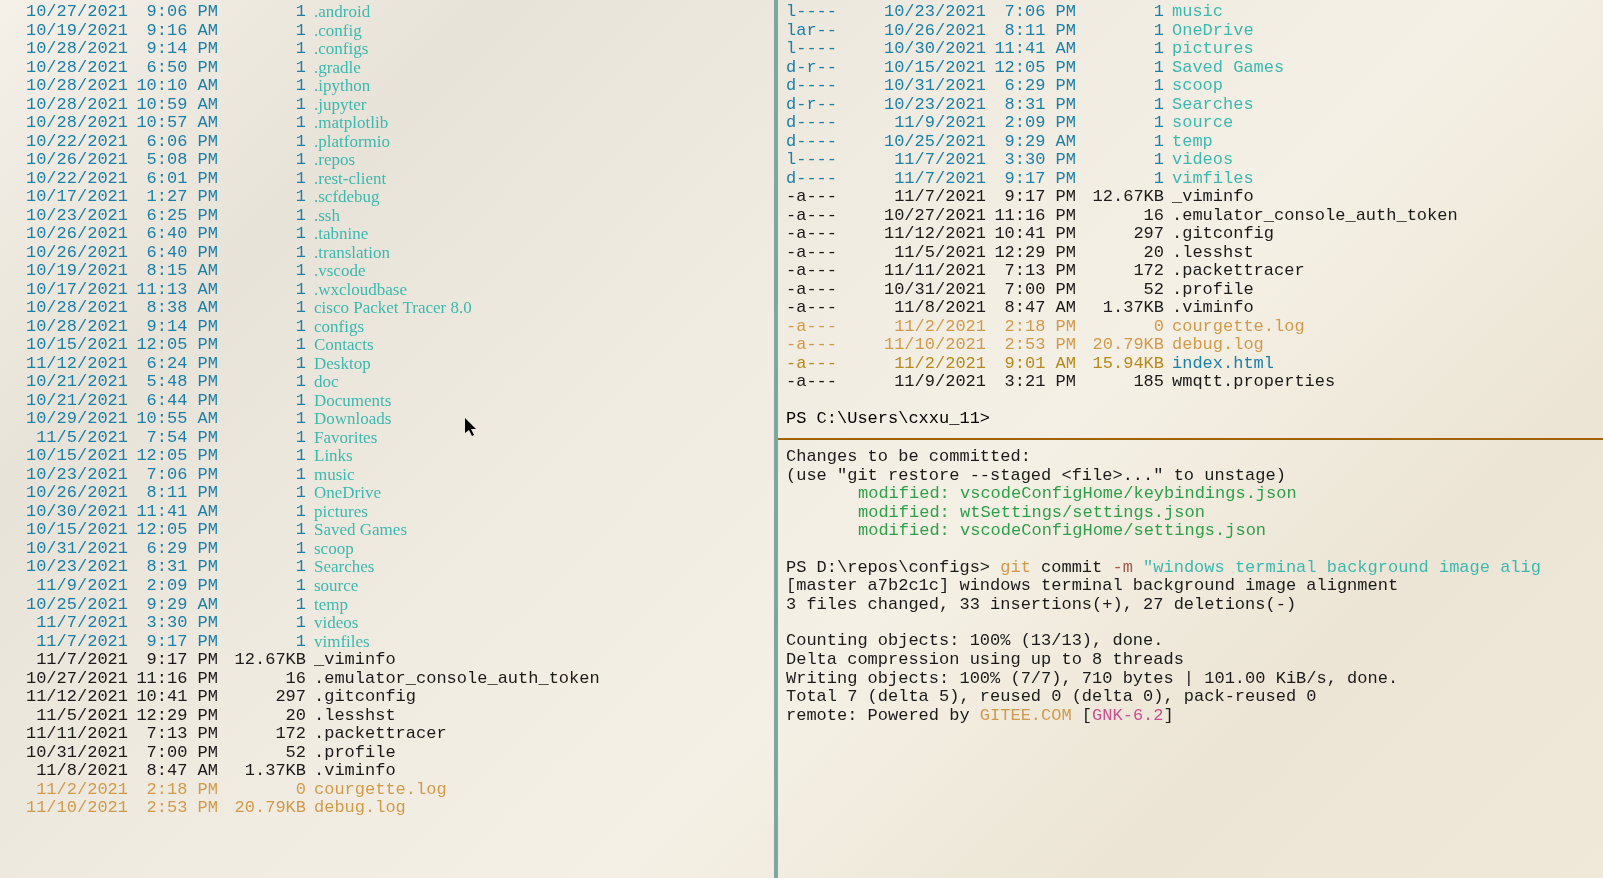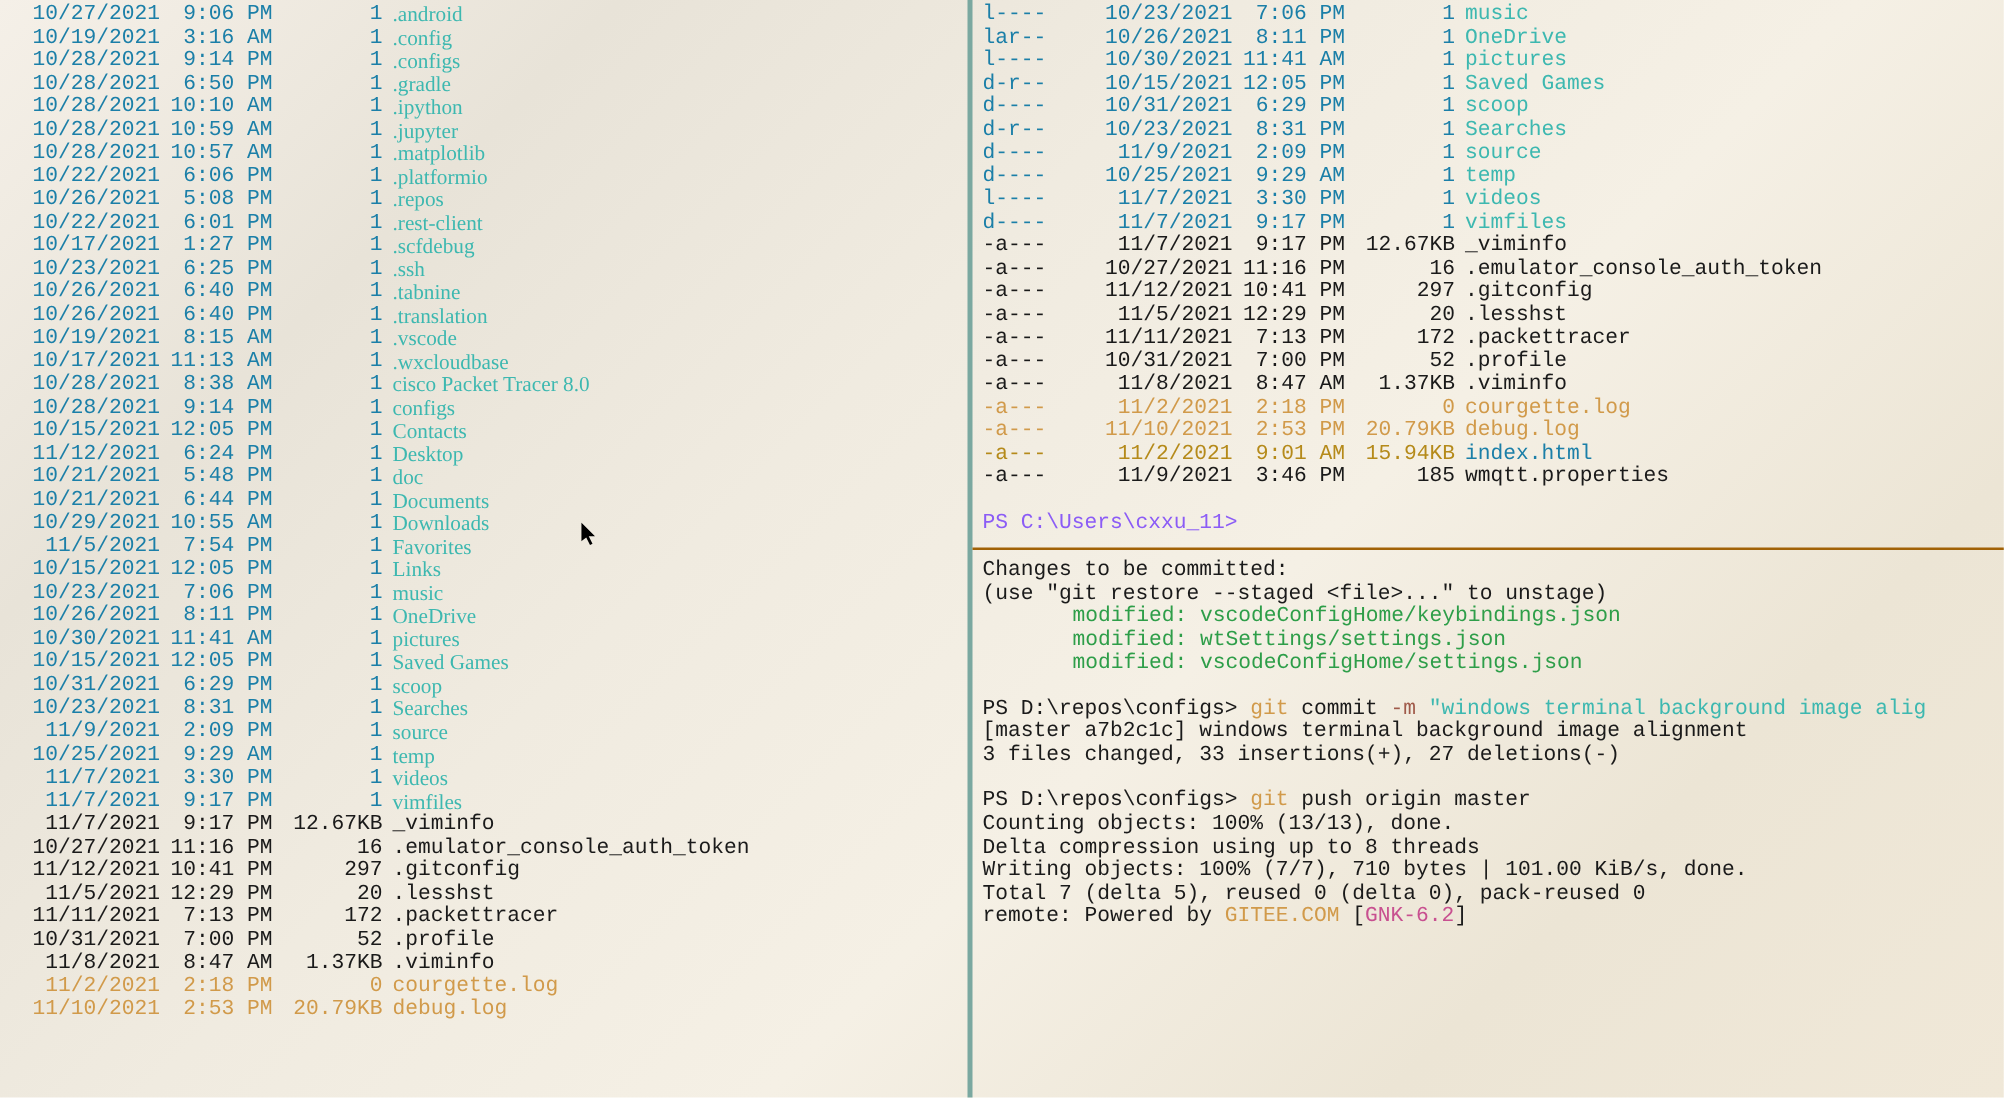--- a/index.html
+++ b/index.html
@@ -54,21 +54,21 @@
 .r-size { width: 88px; text-align: right; padding-right: 8px; }
 .r-name { padding-left: 0; }
 .r-dir .r-mode, .r-dir .r-date, .r-dir .r-time, .r-dir .r-size { color: #1b7fa8; }
 .r-dir .r-name { color: #3db8b0; }
 .r-file { color: #1a1a1a; }
 .r-log { color: #d19a4a; }
 .r-html .r-mode, .r-html .r-date, .r-html .r-time, .r-html .r-size { color: #b58a1a; }
 .r-html .r-name { color: #1b7fa8; }
 
 .prompt-line { padding-left: 8px; color: #1a1a1a; margin-top: 18px; }
-.prompt-line .ps { color: #8b5cf6; }
+.prompt-line .ps { color: #000000; }
 
 .gitout { padding-left: 8px; color: #1a1a1a; }
 .gitout .indent { padding-left: 72px; }
 .green { color: #2e9e49; }
 .cyan { color: #3db8b0; }
 .orange { color: #d19a4a; font-weight: normal; }
 .magenta { color: #c85090; }
 .redish { color: #a05a4a; }
 .cursor-arrow {
   position: absolute;
@@ -84,21 +84,21 @@
 
 <div class="left-pane" id="left-list">
     <div class="row dir">
       <span class="col-date">10/27/2021</span>
       <span class="col-time">9:06 PM</span>
       <span class="col-size">1</span>
       <span class="col-name">.android</span>
     </div>
     <div class="row dir">
       <span class="col-date">10/19/2021</span>
-      <span class="col-time">3:16 AM</span>
+      <span class="col-time">9:16 AM</span>
       <span class="col-size">1</span>
       <span class="col-name">.config</span>
     </div>
     <div class="row dir">
       <span class="col-date">10/28/2021</span>
       <span class="col-time">9:14 PM</span>
       <span class="col-size">1</span>
       <span class="col-name">.configs</span>
     </div>
     <div class="row dir">
@@ -488,21 +488,21 @@
         <div class="r-row r-html">
           <span class="r-mode">-a---</span>
           <span class="r-date">11/2/2021</span>
           <span class="r-time">9:01 AM</span>
           <span class="r-size">15.94KB</span>
           <span class="r-name">index.html</span>
         </div>
         <div class="r-row r-file">
           <span class="r-mode">-a---</span>
           <span class="r-date">11/9/2021</span>
-          <span class="r-time">3:46 PM</span>
+          <span class="r-time">3:21 PM</span>
           <span class="r-size">185</span>
           <span class="r-name">wmqtt.properties</span>
         </div>
       </div>
     <div class="prompt-line">
       <span class="ps">PS C:\Users\cxxu_11&gt;</span>
     </div>
   </div>
 
   <div class="right-bottom">
@@ -513,23 +513,20 @@
         <div class="gitout"><span class="green indent" style="display:inline-block">modified:   wtSettings/settings.json</span></div>
         <div class="gitout"><span class="green indent" style="display:inline-block">modified:   vscodeConfigHome/settings.json</span></div>
       </div>
     <div style="height:18px"></div>
     <div class="gitout">
       <span>PS D:\repos\configs&gt; </span><span class="orange">git</span><span> commit </span><span class="redish">-m</span><span class="cyan"> "windows terminal background image alig</span>
     </div>
     <div class="gitout">[master a7b2c1c] windows terminal background image alignment</div>
     <div class="gitout"> 3 files changed, 33 insertions(+), 27 deletions(-)</div>
     <div style="height:18px"></div>
-    <div class="gitout">
-      <span>PS D:\repos\configs&gt; </span><span class="orange">git</span><span> push origin master</span>
-    </div>
     <div id="git-push-lines">
         <div class="gitout">Counting objects: 100% (13/13), done.</div>
         <div class="gitout">Delta compression using up to 8 threads</div>
         <div class="gitout">Writing objects: 100% (7/7), 710 bytes | 101.00 KiB/s, done.</div>
         <div class="gitout">Total 7 (delta 5), reused 0 (delta 0), pack-reused 0</div>
       </div>
     <div class="gitout">
       <span>remote: Powered by </span><span class="orange">GITEE.COM</span><span> [</span><span class="magenta">GNK-6.2</span><span>]</span>
     </div>
   </div>

